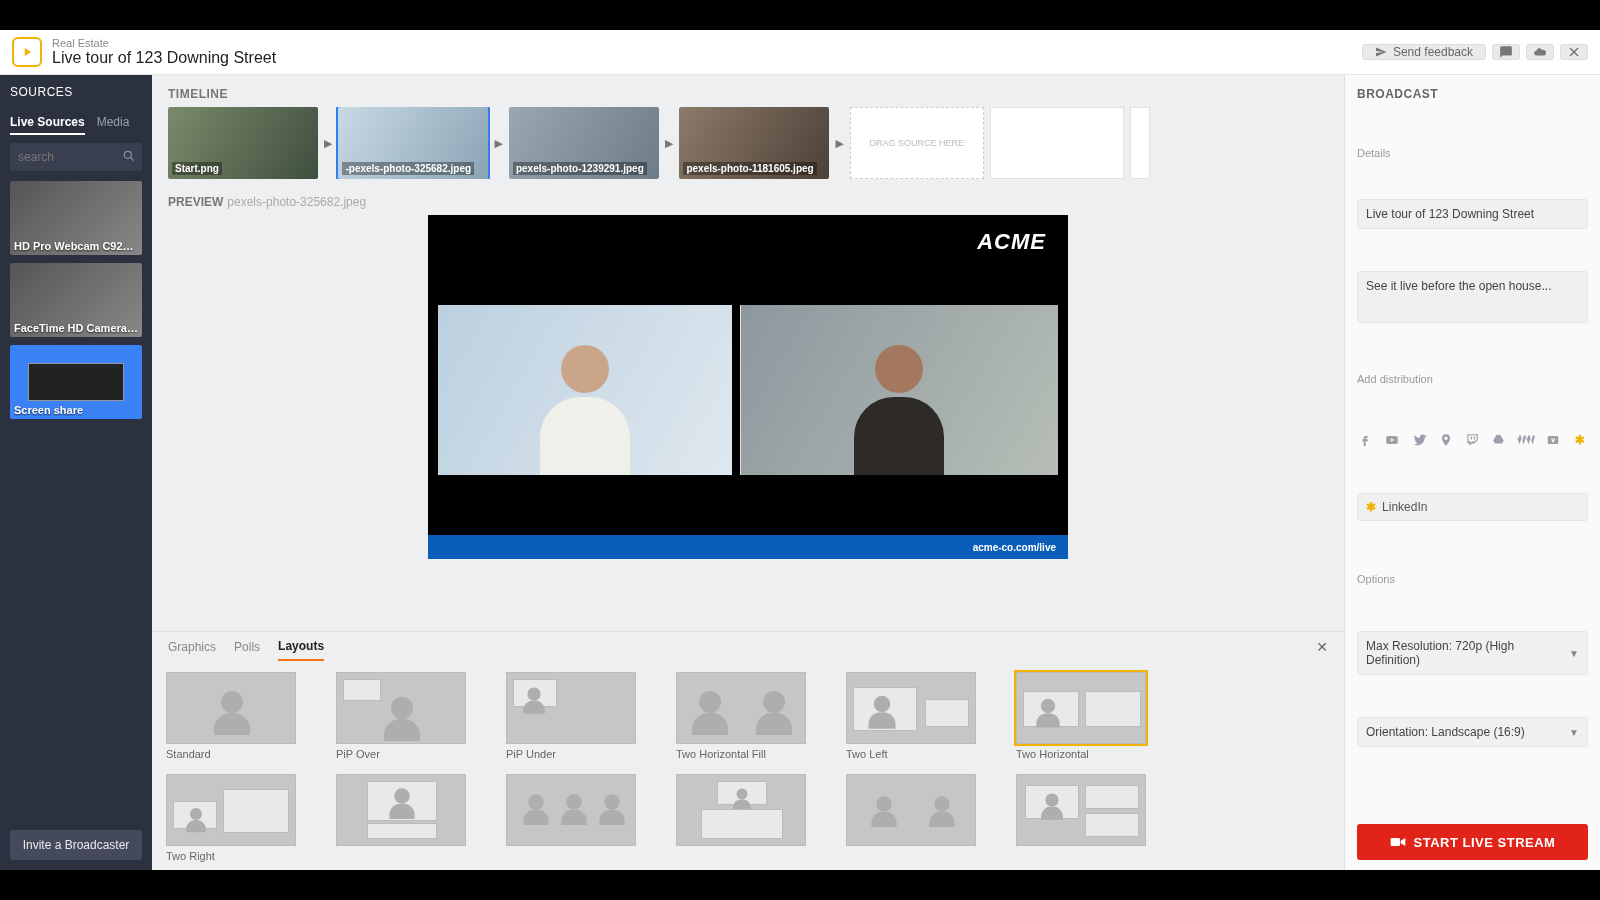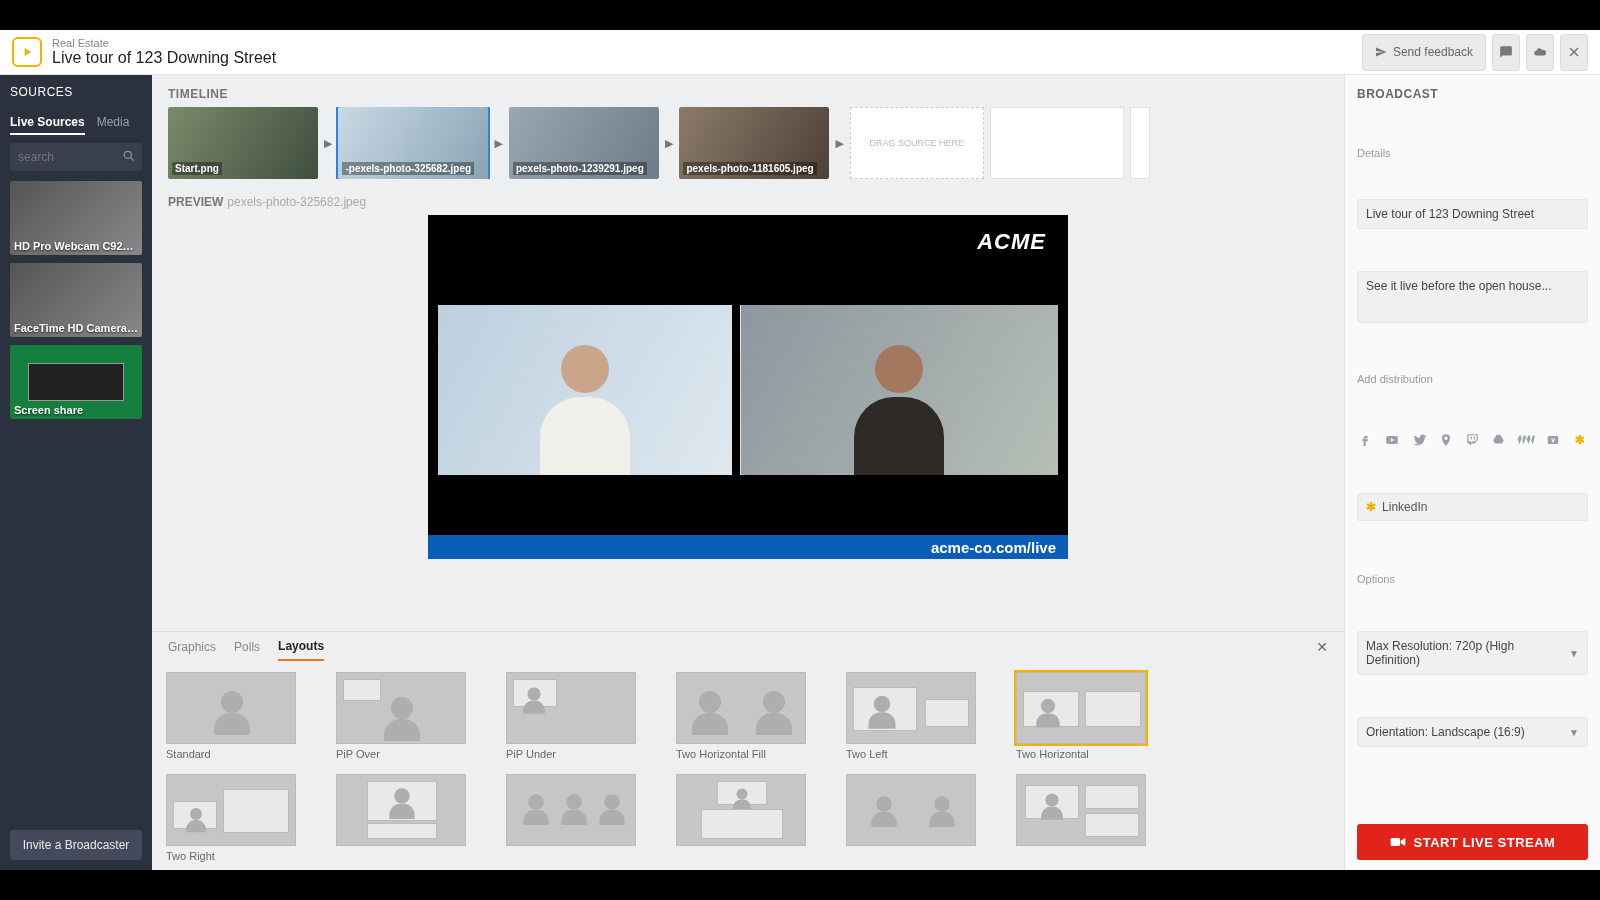--- a/index.html
+++ b/index.html
@@ -6,35 +6,35 @@
 html, body { width: 1600px; height: 900px; overflow: hidden; background: #000; }
 .letterbox-top, .letterbox-bottom { height: 30px; background: #000; }
 .app { height: 840px; background: #fff; display: flex; flex-direction: column; }
 .header { height: 45px; display: flex; align-items: center; padding: 0 12px; border-bottom: 1px solid #e6e6e6; }
 .logo { width: 30px; height: 30px; border-radius: 6px; border: 2px solid #f2b200; display:flex; align-items:center; justify-content:center; margin-right: 10px; }
 .logo svg { width: 14px; height: 14px; }
 .title-block { line-height: 1.1; }
 .title-block .sub { font-size: 11px; color: #888; }
 .title-block .main { font-size: 16px; color: #222; }
 .header-spacer { flex: 1; }
-.hdr-btn { display:inline-flex; align-items:center; gap:6px; background:#eaeaea; border:1px solid #ddd; border-radius:3px; height:37px; padding:0 12px; font-size:12px; color:#666; margin-left:6px; cursor:pointer; }
+.hdr-btn { display:inline-flex; align-items:center; gap:6px; background:#eaeaea; border:1px solid #ddd; border-radius:3px; height:16px; padding:0 12px; font-size:12px; color:#666; margin-left:6px; cursor:pointer; }
 .hdr-icon-btn { width:28px; padding:0; justify-content:center; }
 .body { flex:1; display:flex; min-height:0; }
 
 .sources { width:152px; background:#2c3140; color:#fff; display:flex; flex-direction:column; padding:10px; }
 .sources h3 { font-size:12px; letter-spacing:.5px; font-weight:400; margin-bottom:16px; }
 .src-tabs { display:flex; gap:12px; font-size:12px; margin-bottom:8px; }
 .src-tab { color:#9aa0b0; padding-bottom:4px; cursor:pointer; }
 .src-tab.active { color:#fff; border-bottom:2px solid #fff; font-weight:600; }
 .search-wrap { position:relative; margin-bottom:10px; }
 .search-wrap input { width:100%; background:#3a3f50; border:none; color:#fff; font-size:12px; padding:7px 26px 7px 8px; border-radius:3px; }
 .search-wrap .sicon { position:absolute; right:6px; top:6px; color:#8a8fa0; }
 .src-thumb { position:relative; width:132px; height:74px; background:linear-gradient(135deg,#555,#888); border-radius:2px; margin-bottom:8px; overflow:hidden; cursor:grab; }
 .src-thumb .label { position:absolute; left:4px; bottom:3px; font-size:11px; font-weight:600; text-shadow:0 1px 2px rgba(0,0,0,.7); white-space:nowrap; overflow:hidden; text-overflow:ellipsis; right:4px; }
-.src-thumb.screen { background:#15803d; }
+.src-thumb.screen { background:#3b82f6; }
 .src-thumb.screen::after { content:""; position:absolute; left:18px; top:18px; right:18px; bottom:18px; border:1px solid #999; background:#222; }
 .invite-btn { margin-top:auto; background:#444a5c; color:#e9e9e9; border:none; border-radius:3px; padding:8px 0; font-size:12px; cursor:pointer; }
 
 .center { flex:1; background:#eeeff0; display:flex; flex-direction:column; min-width:0; }
 .center-inner { padding:12px 16px 0 16px; flex:1; display:flex; flex-direction:column; min-height:0; }
 .tl-title { font-size:12px; color:#777; letter-spacing:.5px; font-weight:600; margin-bottom:6px; }
 .timeline { display:flex; align-items:center; gap:6px; overflow:hidden; }
 .tl-item { position:relative; width:150px; height:72px; background:linear-gradient(120deg,#7a8a6a,#3f4f3f); border-radius:2px; flex:0 0 auto; color:#fff;font-weight:bold; }
 .tl-item.selected { outline:2px solid #2f80ed; outline-offset:0; background:linear-gradient(120deg,#c9d9e5,#8aa4b4); }
 .tl-item.city { background:linear-gradient(120deg,#9aa7b3,#6e7c87); }
@@ -51,21 +51,21 @@
 .stage-inner { height:320px; position:relative; }
 .brand { position:absolute; top:14px; right:22px; color:#fff; font-weight:900; font-style:italic; font-size:22px; letter-spacing:1px; }
 .split { position:absolute; left:10px; right:10px; top:90px; bottom:60px; display:flex; gap:8px; }
 .pane { flex:1; background:linear-gradient(120deg,#bcd0df,#dfe8ef); position:relative; overflow:hidden; }
 .pane.right { background:linear-gradient(120deg,#8d979e,#b6beb6); }
 .person { position:absolute; left:50%; bottom:0; transform:translateX(-50%); width:90px; height:130px; }
 .person .head { width:48px; height:48px; background:#caa589; border-radius:50%; margin:0 auto; }
 .person .body { width:90px; height:80px; background:#f0efe9; border-radius:40px 40px 0 0; margin-top:4px; }
 .pane.right .person .body { background:#2e2a28; }
 .pane.right .person .head { background:#a3785f; }
-.lower-bar { height:24px; background:#0a5db8; color:#fff; font-size:15px; display:flex; align-items:center; justify-content:flex-end; padding:0 12px; font-weight:600; }
+.lower-bar { height:24px; background:#0a5db8; color:#fff; font-size:10px; display:flex; align-items:center; justify-content:flex-end; padding:0 12px; font-weight:600; }
 
 .layouts-panel { border-top:1px solid #ddd; background:#eeeff0; display:flex; flex-direction:column; }
 .lp-tabs { display:flex; align-items:center; padding:0 16px; gap:18px; font-size:12px; color:#888; height:30px; }
 .lp-tab { cursor:pointer; padding:6px 0; }
 .lp-tab.active { color:#222; border-bottom:2px solid #f97316; font-weight:600; }
 .lp-close { margin-left:auto; cursor:pointer; color:#666; font-size:14px; }
 .layouts-scroll { padding:10px 14px 8px 14px; display:flex; flex-wrap:wrap; gap:14px 16px; overflow:hidden; }
 .layout-card { width:154px; }
 .layout-thumb { width:130px; height:72px; background:#c6c6c6; position:relative; border:1px solid #bbb; cursor:pointer; }
 .layout-thumb.sel { outline:2px solid #f2b200; }

